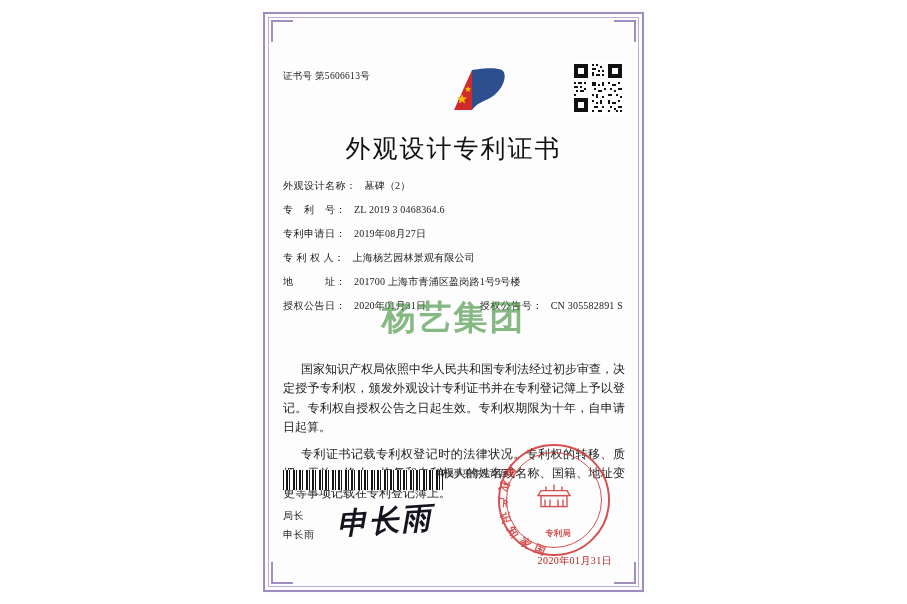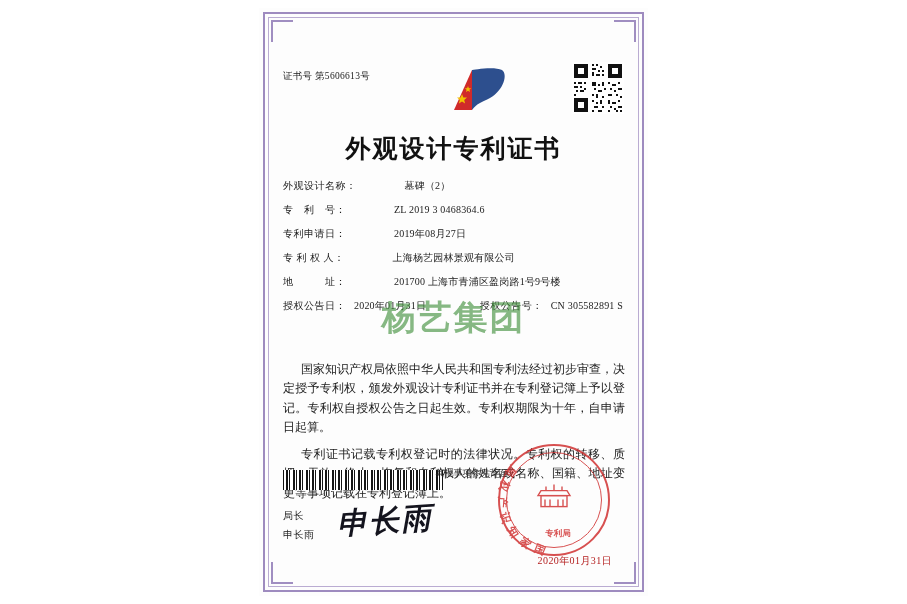--- a/index.html
+++ b/index.html
@@ -87,39 +87,38 @@
     height: 52px;
   }
 
   .doc-title {
     position: absolute;
     left: 0;
     right: 0;
     top: 124px;
     text-align: center;
     font-size: 25px;
-    font-weight: bold;
+    font-weight: normal;
     letter-spacing: 2px;
     color: #111;
   }
 
   .fields {
     position: absolute;
     left: 24px;
     top: 172px;
     width: 340px;
     font-size: 10px;
     line-height: 1.15;
   }
   .field-row {
     display: flex;
     align-items: center;
     margin-bottom: 12.5px;
     white-space: nowrap;
-    gap: 40px;
   }
   .f-label {
     letter-spacing: 0.5px;
     color: #1b1b1b;
     flex: none;
   }
   .f-value {
     margin-left: 8px;
     color: #1b1b1b;
     letter-spacing: 0.2px;

